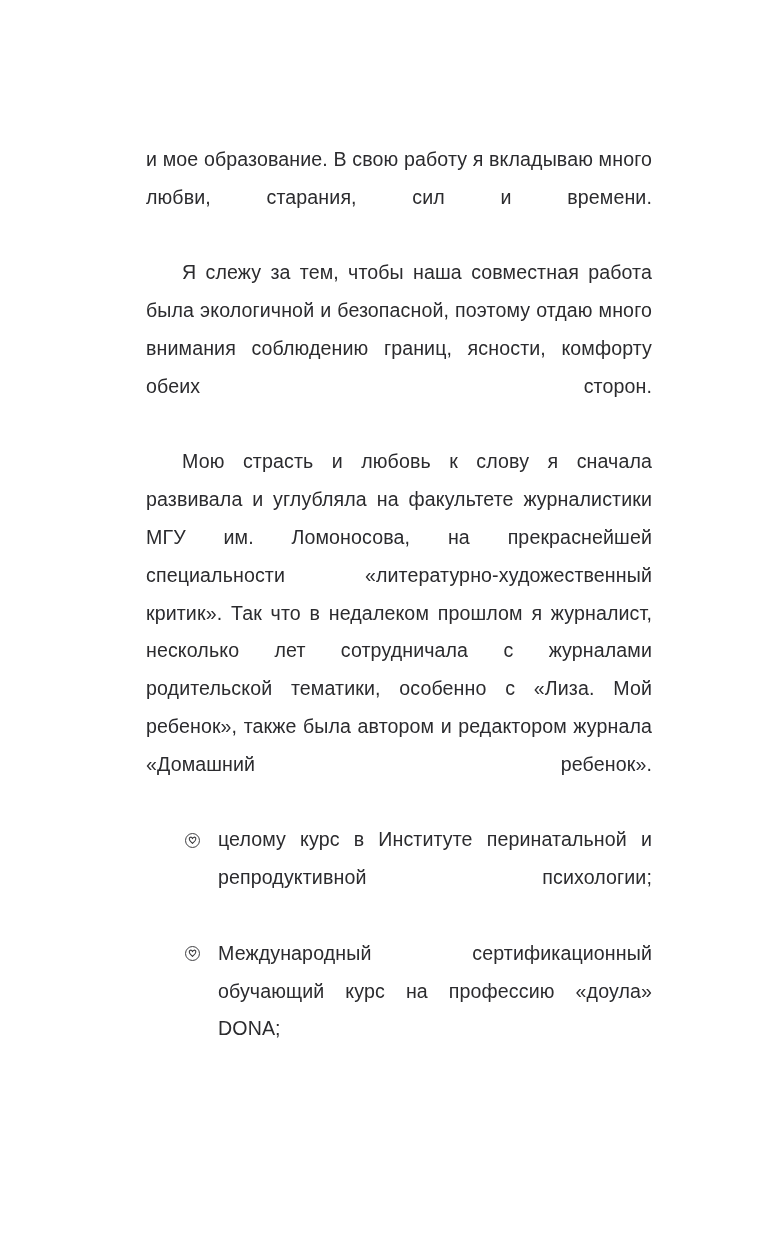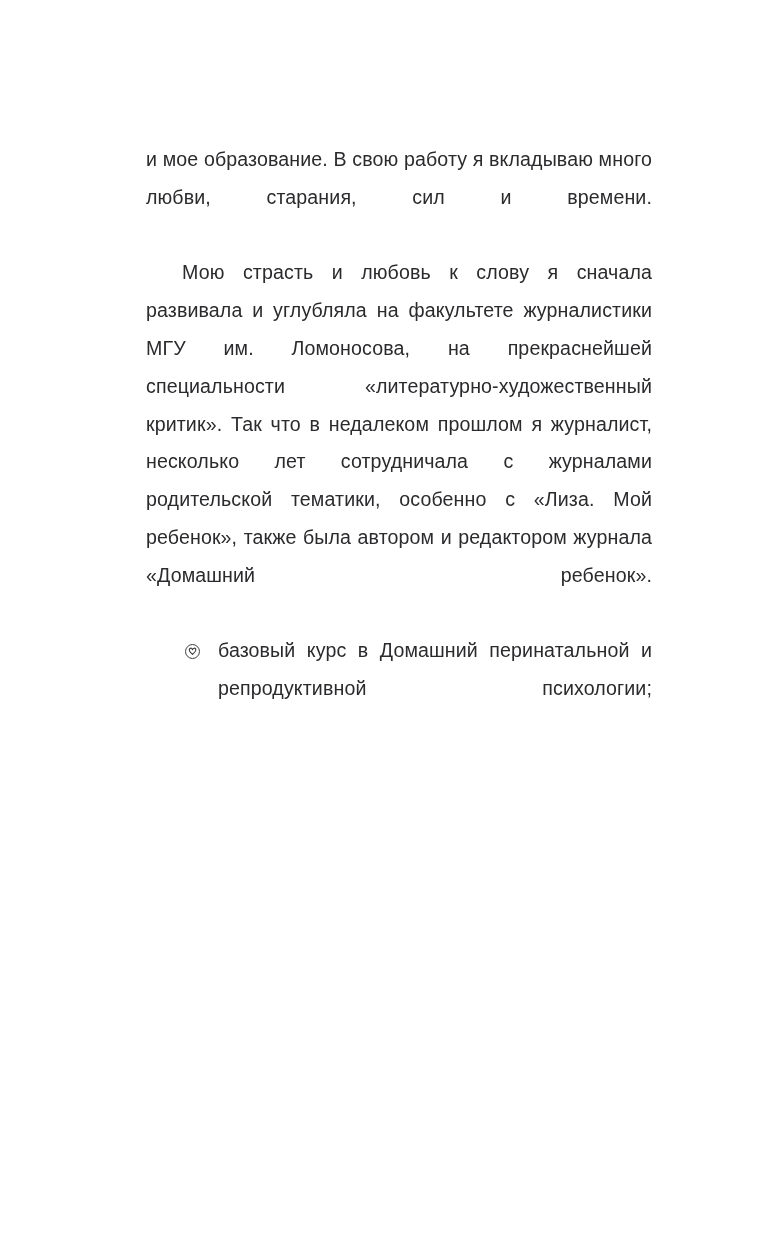--- a/index.html
+++ b/index.html
@@ -107,36 +107,46 @@
   }
 </style>
 </head>
 <body>
 
 <div class="page">
   <div class="text-block">
 
     <p class="para">и мое образование. В свою работу я вкладываю много любви, старания, сил и времени.</p>
 
+    <p class="para indent">Я слежу за тем, чтобы наша совместная работа была экологичной и безопасной, поэтому отдаю много внимания соблюдению границ, ясности, комфорту обеих сторон.</p>
 
     <p class="para indent">Мою страсть и любовь к слову я сначала развивала и углубляла на факультете журналистики МГУ им. Ломоносова, на прекраснейшей специальности «литературно-художественный критик». Так что в недалеком прошлом я журналист, несколько лет сотрудничала с журналами родительской тематики, особенно с «Лиза. Мой ребенок», также была автором и редактором журнала «Домашний ребенок».</p>
 
 
     <ul class="course-list">
 
       <li class="course-item">
         <span class="bullet-mark">
           <svg viewBox="0 0 20 20" aria-hidden="true">
             <circle class="ring" cx="10" cy="10" r="8.2"></circle>
             <path class="heart" d="M6.2 8.3c0-1.5 1.2-2.6 2.5-2.1 0.7 0.3 1.1 1 1.3 1.7 0.3-0.8 0.8-1.6 1.6-1.8 1.3-0.4 2.4 0.7 2.3 2.1-0.1 1.6-1.5 3-2.7 4-0.5 0.4-0.9 0.8-1.2 1.3-0.3-0.5-0.8-1-1.3-1.4C7.6 11.1 6.2 9.8 6.2 8.3Z"></path>
           </svg>
         </span>
-        <span>базовый курс в Домашний перинатальной и репродуктивной психологии;</span>
+        <span>целому курс в Институте перинатальной и репродуктивной психологии;</span>
       </li>
 
+      <li class="course-item">
+        <span class="bullet-mark">
+          <svg viewBox="0 0 20 20" aria-hidden="true">
+            <circle class="ring" cx="10" cy="10" r="8.2"></circle>
+            <path class="heart" d="M6.2 8.3c0-1.5 1.2-2.6 2.5-2.1 0.7 0.3 1.1 1 1.3 1.7 0.3-0.8 0.8-1.6 1.6-1.8 1.3-0.4 2.4 0.7 2.3 2.1-0.1 1.6-1.5 3-2.7 4-0.5 0.4-0.9 0.8-1.2 1.3-0.3-0.5-0.8-1-1.3-1.4C7.6 11.1 6.2 9.8 6.2 8.3Z"></path>
+          </svg>
+        </span>
+        <span>Международный сертификационный обучающий курс на профессию «доула» DONA;</span>
+      </li>
 
       <li class="course-item">
         <span class="bullet-mark">
           
         </span>
 
       </li>
 
     </ul>
   </div>

